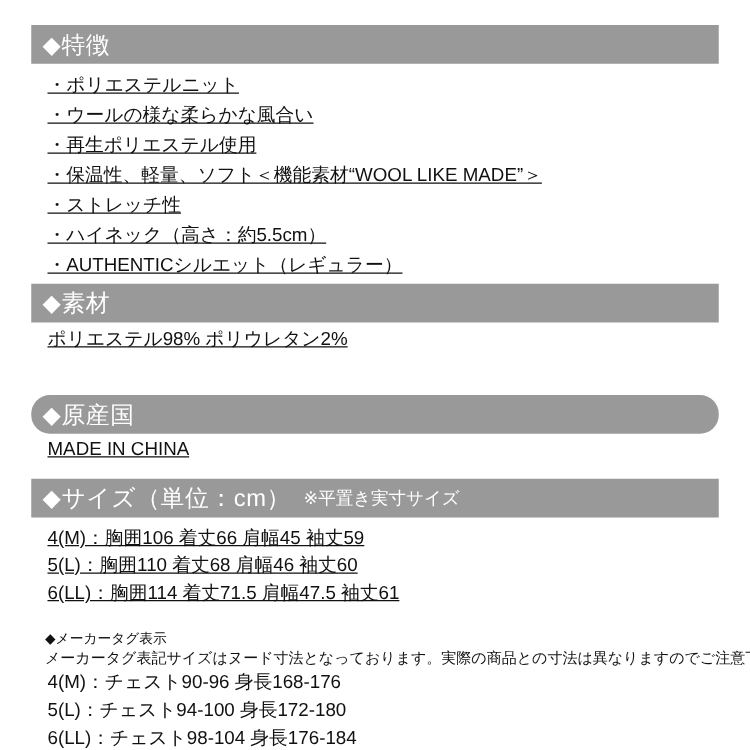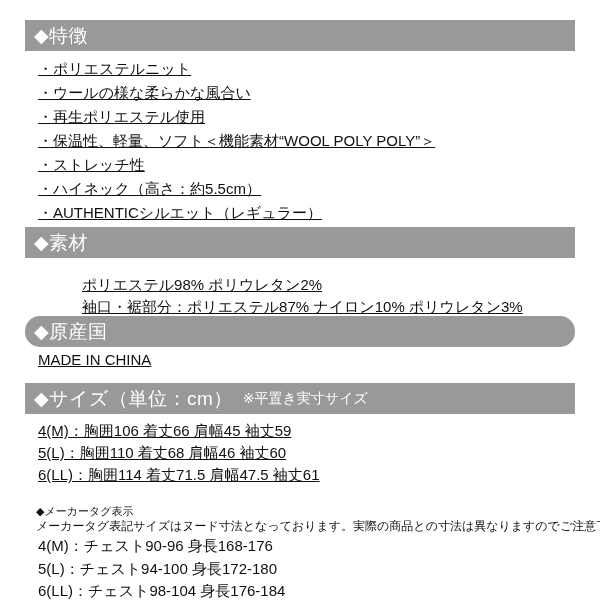--- a/index.html
+++ b/index.html
@@ -76,32 +76,31 @@
 
 <div class="page">
 
   <div class="bar" style="top:20px;">
     <span class="bar-title">◆特徴</span>
   </div>
   <div class="textblock" style="top:57px;">
     <span class="line">・ポリエステルニット</span>
     <span class="line">・ウールの様な柔らかな風合い</span>
     <span class="line">・再生ポリエステル使用</span>
-    <span class="line">・保温性、軽量、ソフト＜機能素材“WOOL POLY POLY”＞</span>
+    <span class="line">・保温性、軽量、ソフト＜機能素材“WOOL LIKE MADE”＞</span>
     <span class="line">・ストレッチ性</span>
     <span class="line">・ハイネック（高さ：約5.5cm）</span>
     <span class="line">・AUTHENTICシルエット（レギュラー）</span>
   </div>
 
   <div class="bar" style="top:227px;">
     <span class="bar-title">◆素材</span>
   </div>
-  <div class="textblock tight" style="top:274px;margin-left:44px;">
+  <div class="textblock tight" style="top:261px;">
     <span class="line">ポリエステル98% ポリウレタン2%</span>
-    <span class="line">袖口・裾部分：ポリエステル87% ナイロン10% ポリウレタン3%</span>
   </div>
 
   <div class="bar" style="top:316px;border-radius:15px;">
     <span class="bar-title">◆原産国</span>
   </div>
   <div class="textblock tight" style="top:349px;">
     <span class="line">MADE IN CHINA</span>
   </div>
 
   <div class="bar" style="top:383px;">

